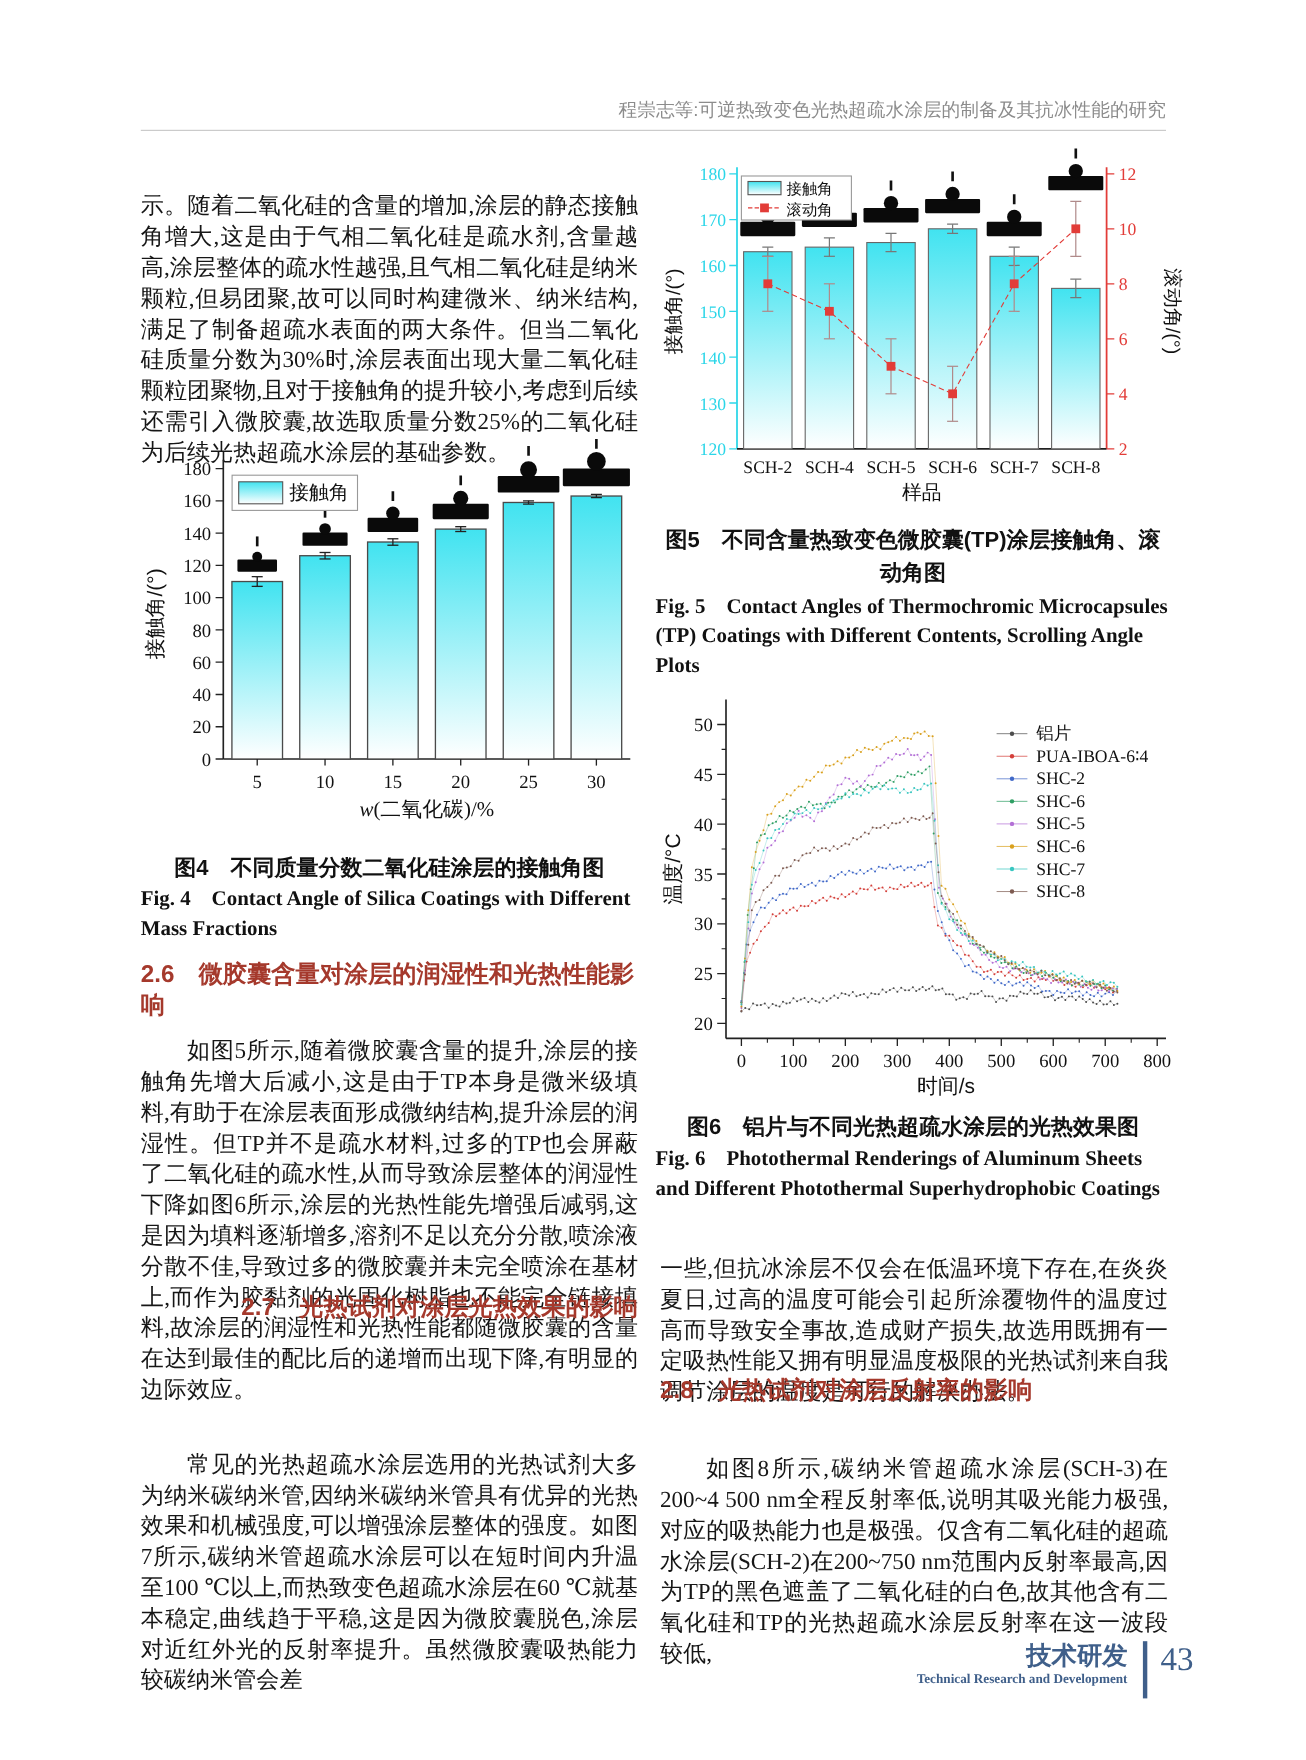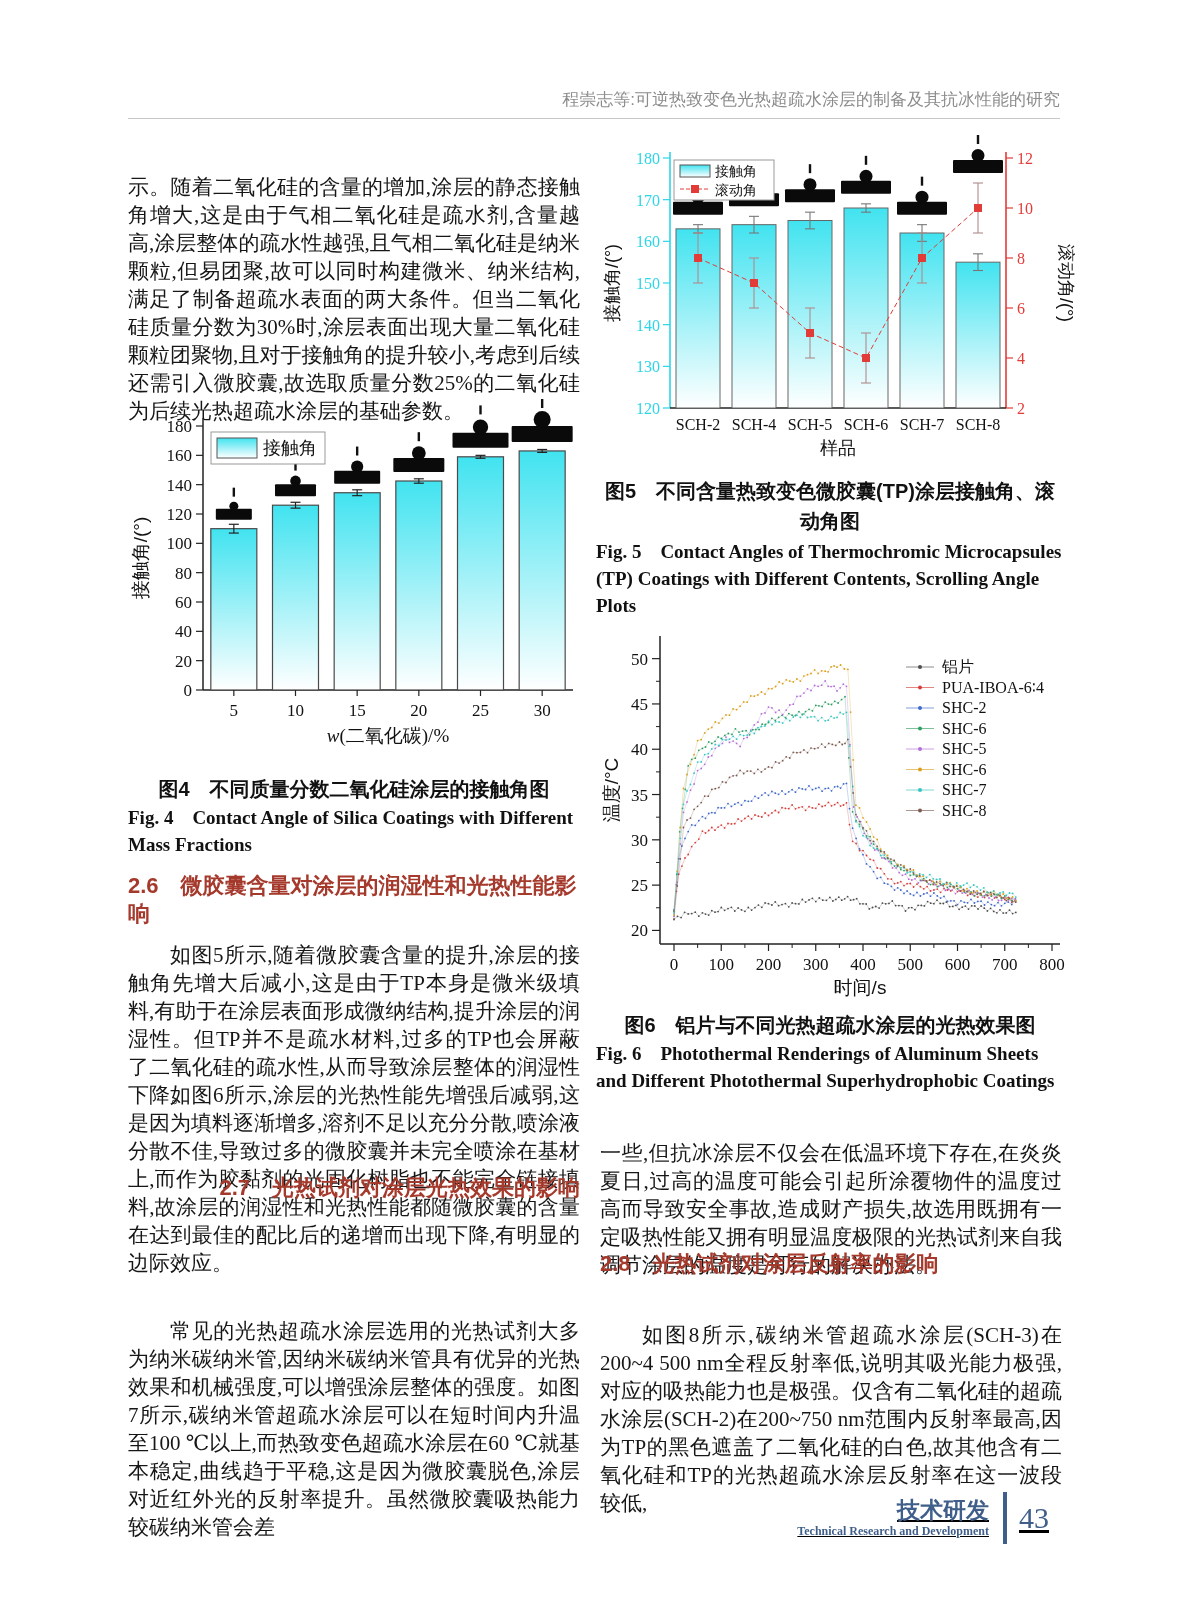--- a/index.html
+++ b/index.html
@@ -11,22 +11,22 @@
   .para{position:absolute;font-size:21px;line-height:28px;color:#161616;text-align:justify;
         font-family:"Liberation Serif","DejaVu Serif",serif;margin-top:39px;}
   .indent{text-indent:2em;}
   .sec{position:absolute;font-family:"Liberation Sans","DejaVu Sans",sans-serif;
        font-weight:bold;font-size:22px;line-height:28px;color:var(--accent,#a5392c);}
   .capzh{position:absolute;text-align:center;font-family:Liberation Sans, sans-serif;
          font-weight:bold;font-size:20px;line-height:30px;color:#111;}
   .capen{position:absolute;text-align:left;font-family:"Liberation Serif","DejaVu Serif",serif;
          font-weight:bold;font-size:19px;line-height:27px;color:#111;}
   .chart{position:absolute;}
-  .footer{position:absolute;left:604px;top:1492px;width:445px;display:flex;
-          justify-content:flex-end;align-items:center;text-decoration:underline;}
+  .footer{position:absolute;left:640px;top:1492px;width:445px;display:flex;
+          justify-content:flex-end;align-items:flex-start;}
   .f-zh{font-family:"Liberation Sans","DejaVu Sans",sans-serif;font-weight:bold;font-size:23px;
         line-height:26px;color:var(--footerblue,#3f5f8a);}
   .f-en{font-family:"Liberation Serif",serif;font-weight:bold;font-size:12px;line-height:16px;
         color:var(--footerblue,#3f5f8a);}
   .f-bar{width:4px;height:52px;background:var(--footerblue,#3f5f8a);margin:0 12px 0 14px;}
   .f-num{font-family:"Liberation Serif",serif;font-size:30px;color:var(--footerblue,#3f5f8a);}
 </style>
 </head>
 <body>
 

